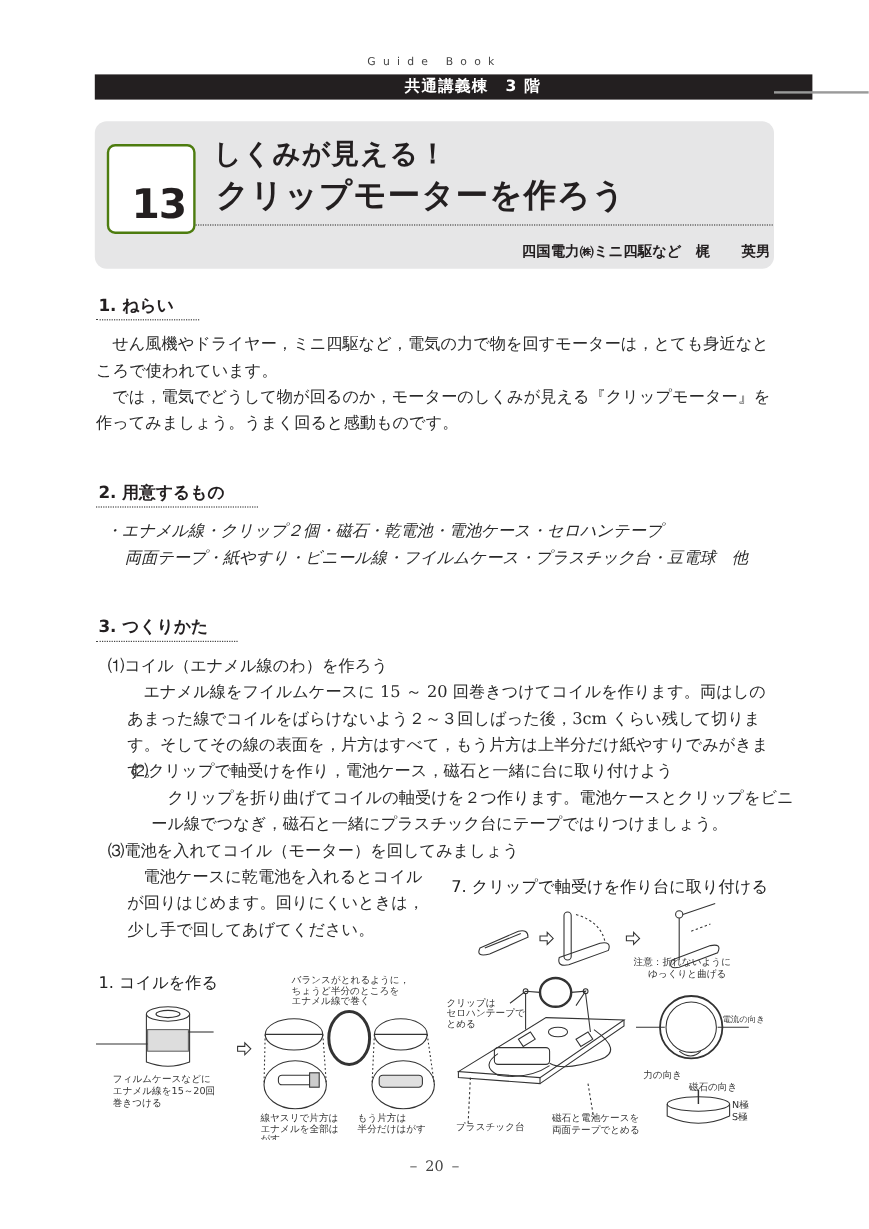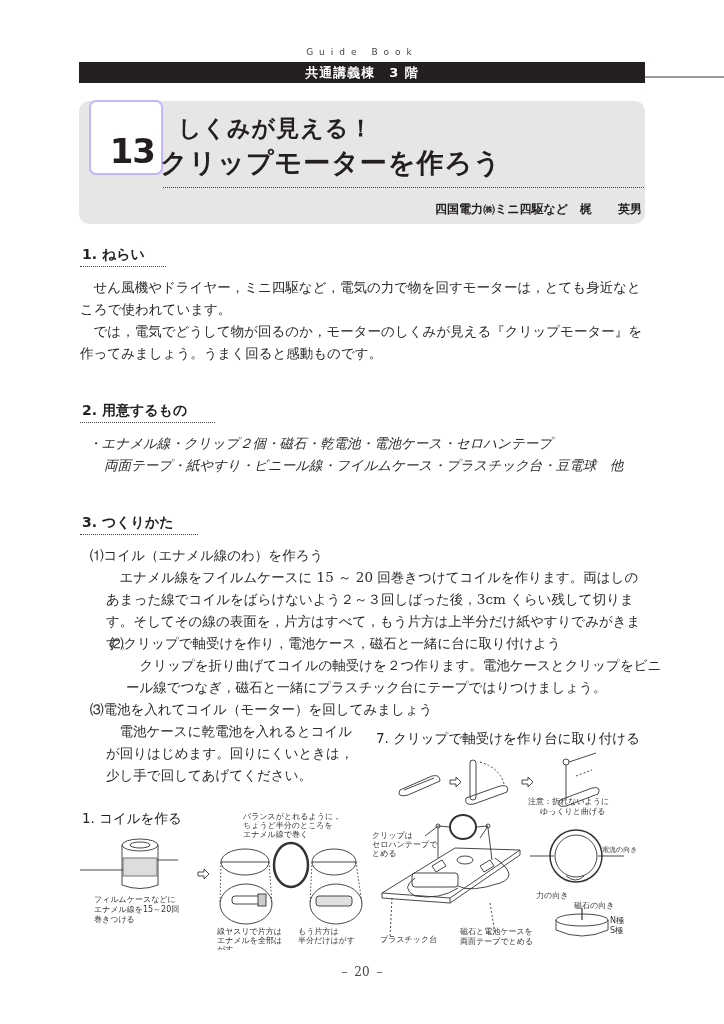--- a/index.html
+++ b/index.html
@@ -4,29 +4,29 @@
 <style>
   html, body { margin: 0; padding: 0; background: #ffffff; }
   body { width: 724px; height: 1024px; position: relative; overflow: hidden;
          font-family: "DejaVu Serif", "Liberation Serif", serif; color: #222; }
   .abs { position: absolute; }
   .sans { font-family: "DejaVu Sans", "Liberation Sans", sans-serif; }
 
   #guide { left: 0; width: 724px; top: 47px; text-align: center; font-size: 9px;
            letter-spacing: 6px; color: #444; }
   #bar { left: 79px; top: 62px; width: 566px; height: 21px; background: #231f20; color: #fff;
-         text-align: center; font-size: 13px; font-weight: bold; line-height: 21px; letter-spacing: 1px; }
+         text-align: center; font-size: 13px; font-weight: bold; line-height: 21px; letter-spacing: 1px; padding-left: 32px; }
   #bar-rule { left: 645px; top: 76px; width: 79px; height: 2px; background: #9a9a9a; }
 
   #titlebox { left: 79px; top: 101px; width: 566px; height: 123px; background: #e6e6e7; border-radius: 10px; }
-  #numbox { left: 89px; top: 100px; width: 74px; height: 75px; background: #fff; border: 2px solid #c4b5fd;
+  #numbox { left: 89px; top: 120px; width: 74px; height: 75px; background: #fff; border: 2px solid #4d7c0f;
             border-radius: 7px; box-sizing: border-box; }
   #numbox span { position: absolute; right: 6px; bottom: 2px; font-size: 34px; font-weight: bold; color: #231f20; letter-spacing: -1px; }
   #title1 { left: 178px; top: 113px; font-size: 23px; font-weight: bold; color: #231f20; letter-spacing: 1px; }
-  #title2 { left: 160px; top: 145px; font-size: 27px; font-weight: bold; color: #231f20; letter-spacing: 1px; }
+  #title2 { left: 180px; top: 145px; font-size: 27px; font-weight: bold; color: #231f20; letter-spacing: 1px; }
   #title-dots { left: 163px; top: 187px; width: 481px; border-top: 1.5px dotted #444; }
   #author { right: 82px; top: 201px; font-size: 12px; color: #231f20; font-weight: bold; }
   #author .name { margin-left: 12px; }
   #author .given { margin-left: 26px; }
 
   .h2 { font-size: 14px; font-weight: bold; color: #231f20; }
   .h2-dots { border-top: 1.5px dotted #444; height: 0; }
 
   .body { font-size: 13.5px; line-height: 22px; color: #2a2a2a; }
   .p { margin: 0; }

